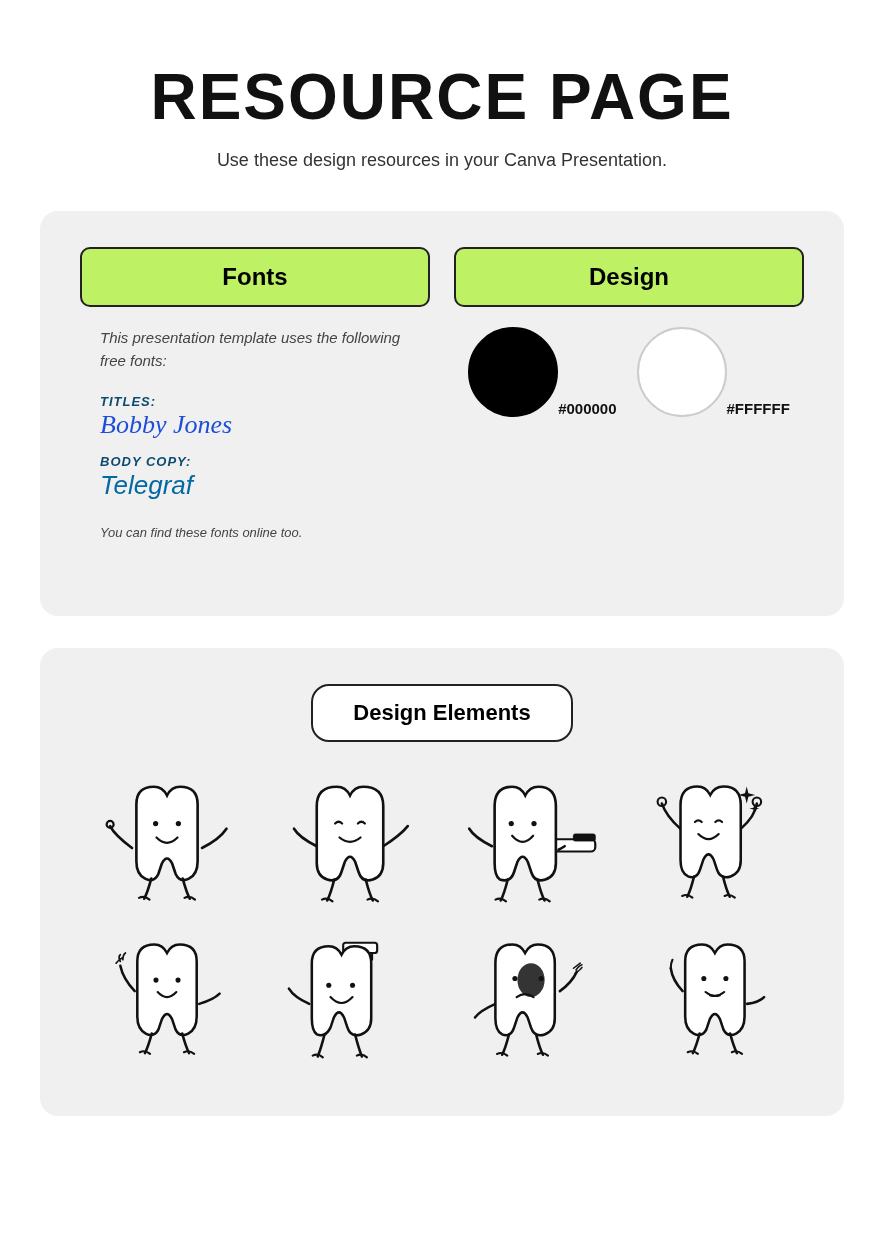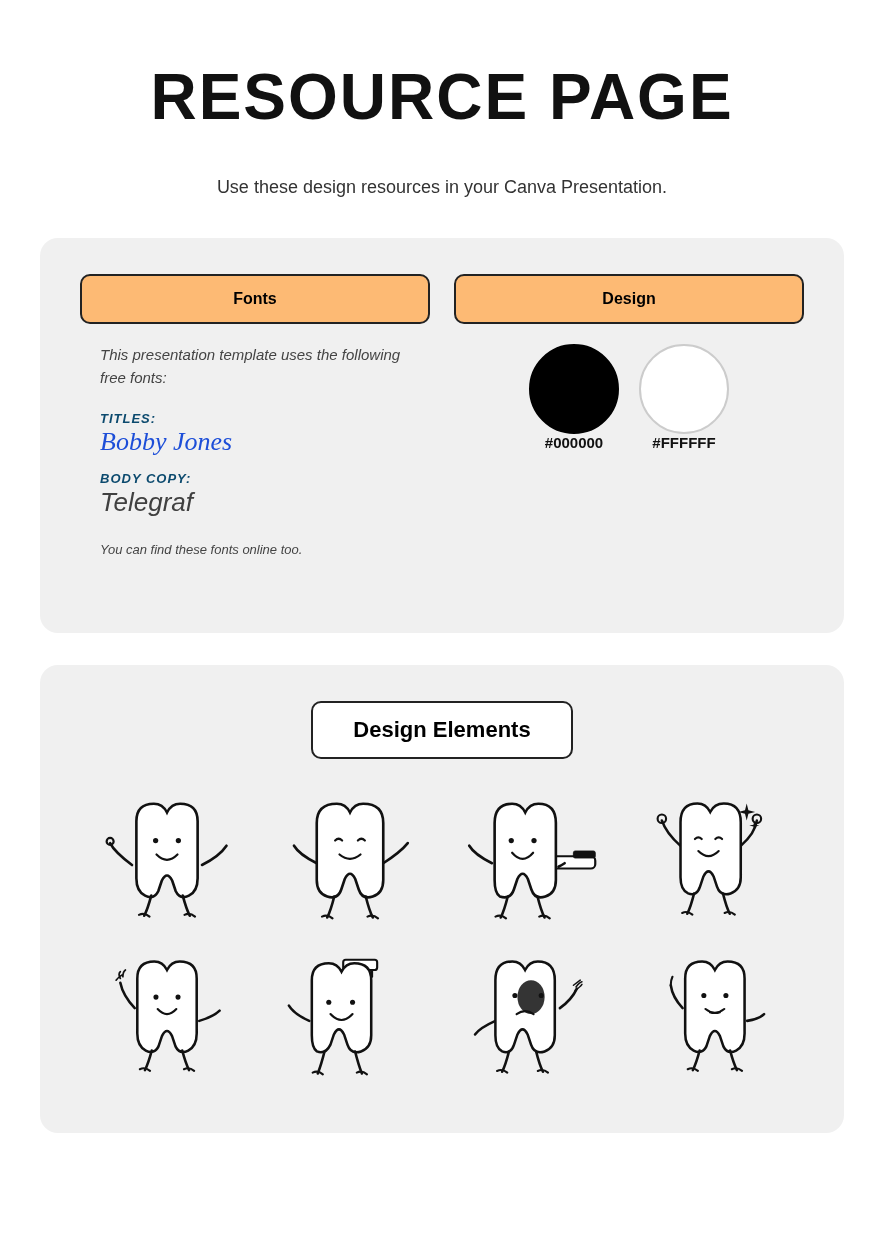--- a/index.html
+++ b/index.html
@@ -25,21 +25,20 @@
       text-transform: uppercase;
       margin-bottom: 16px;
     }
 
     .page-subtitle {
       font-size: 18px;
       color: #333333;
       text-align: center;
       font-family: Arial, sans-serif;
       margin-bottom: 40px;
-      margin-top: 27px;
     }
 
     .card {
       background: #f0f0f0;
       border-radius: 18px;
       width: 100%;
       padding: 36px 40px;
       margin-bottom: 32px;
     }
 
@@ -49,23 +48,23 @@
       gap: 24px;
       margin-bottom: 30px;
     }
 
     .section-label-box {
       border: 2px solid #222222;
       border-radius: 10px;
       padding: 14px 7px;
       text-align: center;
       font-weight: 800;
-      font-size: 16px;
+      font-size: 24px;
       font-family: Arial Black, sans-serif;
-      background: #fdba74;
+      background: #bef264;
     }
 
     .fonts-content {
       padding: 20px 10px 10px 20px;
       font-style: italic;
     }
 
     .fonts-description {
       font-size: 15px;
       color: #444;
@@ -90,21 +89,21 @@
     .font-name {
       font-size: 26px;
       font-family: Georgia, serif;
       color: #1d4ed8;
       display: block;
     }
 
     .font-name-body {
       font-size: 26px;
       font-family: Arial, sans-serif;
-      color: #404040;
+      color: #0369a1;
       display: block;
     }
 
     .fonts-footer {
       font-size: 13px;
       color: #444;
       font-family: Arial, sans-serif;
       margin-top: 24px;
     }
 
@@ -117,22 +116,22 @@
 
     .color-swatches {
       display: flex;
       gap: 20px;
       margin-bottom: 14px;
       align-items: center;
     }
 
     .color-swatch-group {
       display: flex;
-      flex-direction: column;
-      align-items: center;
+      flex-direction: row;
+      align-items: flex-end;
     }
 
     .color-circle {
       width: 90px;
       height: 90px;
       border-radius: 50%;
       border: 2px solid #cccccc;
     }
 
     .color-circle-black {
@@ -158,21 +157,21 @@
       border-radius: 18px;
       width: 100%;
       padding: 36px 40px;
       display: flex;
       flex-direction: column;
       align-items: center;
     }
 
     .design-elements-label {
       border: 2px solid #222222;
-      border-radius: 10px;
+      border-radius: 18px;
       padding: 14px 40px;
       text-align: center;
       font-weight: 800;
       font-size: 22px;
       font-family: Arial Black, sans-serif;
       background: #ffffff;
       margin-bottom: 32px;
     }
 
     .teeth-grid {

